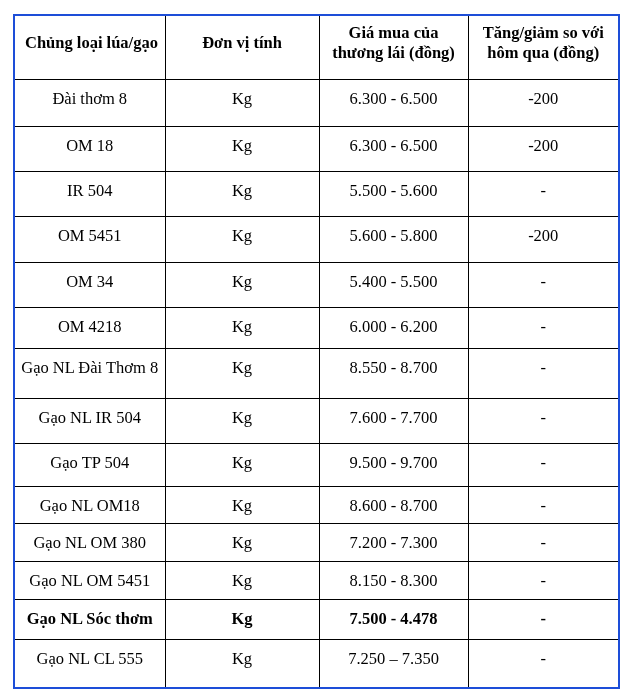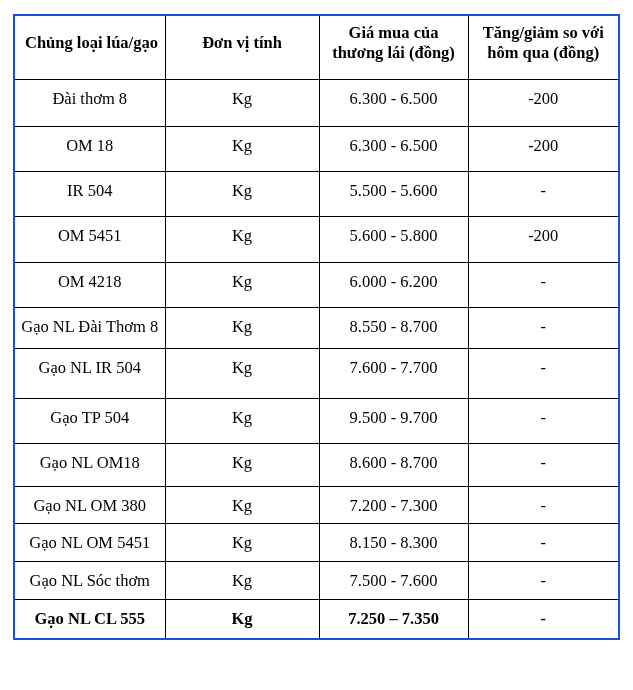--- a/index.html
+++ b/index.html
@@ -103,20 +103,26 @@
           <td>5.500 - 5.600</td>
           <td>-</td>
         </tr>
         <tr>
           <td>OM 5451</td>
           <td>Kg</td>
           <td>5.600 - 5.800</td>
           <td>-200</td>
         </tr>
         <tr>
+          <td>OM 34</td>
+          <td>Kg</td>
+          <td>5.400 - 5.500</td>
+          <td>-</td>
+        </tr>
+        <tr>
           <td>OM 4218</td>
           <td>Kg</td>
           <td>6.000 - 6.200</td>
           <td>-</td>
         </tr>
         <tr>
           <td>Gạo NL Đài Thơm 8</td>
           <td>Kg</td>
           <td>8.550 - 8.700</td>
           <td>-</td>
@@ -147,21 +153,21 @@
         </tr>
         <tr>
           <td>Gạo NL OM 5451</td>
           <td>Kg</td>
           <td>8.150 - 8.300</td>
           <td>-</td>
         </tr>
         <tr>
           <td>Gạo NL Sóc thơm</td>
           <td>Kg</td>
-          <td>7.500 - 7.600</td>
+          <td>7.500 - 4.478</td>
           <td>-</td>
         </tr>
         <tr>
           <td>Gạo NL CL 555</td>
           <td>Kg</td>
           <td>7.250 – 7.350</td>
           <td>-</td>
         </tr>
       </tbody>
   </table>

